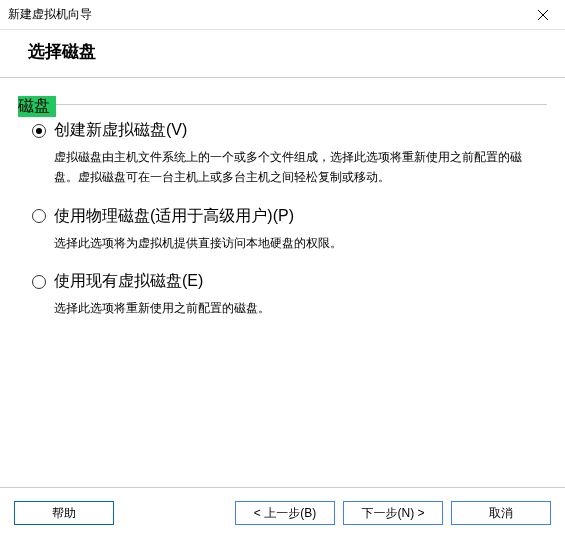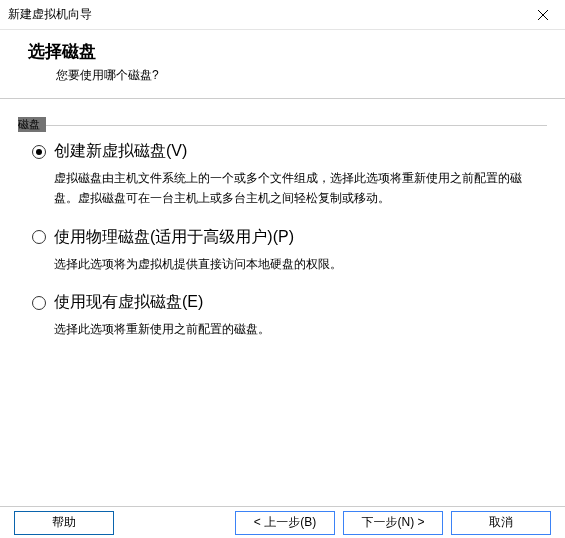--- a/index.html
+++ b/index.html
@@ -41,42 +41,42 @@
       position: absolute;
       top: 8px;
       left: 0;
       right: 0;
       border-top: 1px solid #ccc;
     }
     .fieldset-legend {
       position: absolute;
       top: 0;
       left: 0;
-      background: #737373;
+      background: #22c55e;
       padding: 0 6px 0 0;
-      font-size: 11px;
+      font-size: 16px;
       font-family: Liberation Serif, serif;
     }
     .option { margin-bottom: 18px; }
     .option-row { display: flex; align-items: center; gap: 8px; }
     .radio {
       width: 14px; height: 14px; border: 1px solid #333; border-radius: 50%;
       display: inline-flex; align-items: center; justify-content: center; flex: none;
     }
     .radio.checked::after {
       content: ""; width: 6px; height: 6px; background: #000; border-radius: 50%;
     }
     .option-label { font-size: 16px; }
     .option-desc {
       font-size: 12px; margin: 6px 0 0 22px; line-height: 1.7; color: #000;
     }
     .footer {
       position: absolute;
       bottom: 0; left: 0; right: 0;
-      height: 32px;
+      height: 51px;
       border-top: 1px solid #ccc;
       display: flex;
       align-items: center;
       padding: 0 14px;
       gap: 8px;
     }
     .footer .spacer { flex: 1; }
     .btn {
       min-width: 100px;
       height: 24px;
@@ -99,21 +99,20 @@
   <div class="close-btn">
     <svg viewBox="0 0 10 10">
       <line x1="0" y1="0" x2="10" y2="10" stroke="#000" stroke-width="1"></line>
       <line x1="10" y1="0" x2="0" y2="10" stroke="#000" stroke-width="1"></line>
     </svg>
   </div>
 </div>
 
 <div class="header-area">
   <div class="header-title">选择磁盘</div>
-  <div class="header-sub">您要使用哪个磁盘?</div>
 </div>
 <div class="separator"></div>
 
 <div class="body-area">
   <div class="fieldset">
     <div class="fieldset-line"></div>
     <div class="fieldset-legend">磁盘</div>
 
     <div class="option">
       <div class="option-row">

